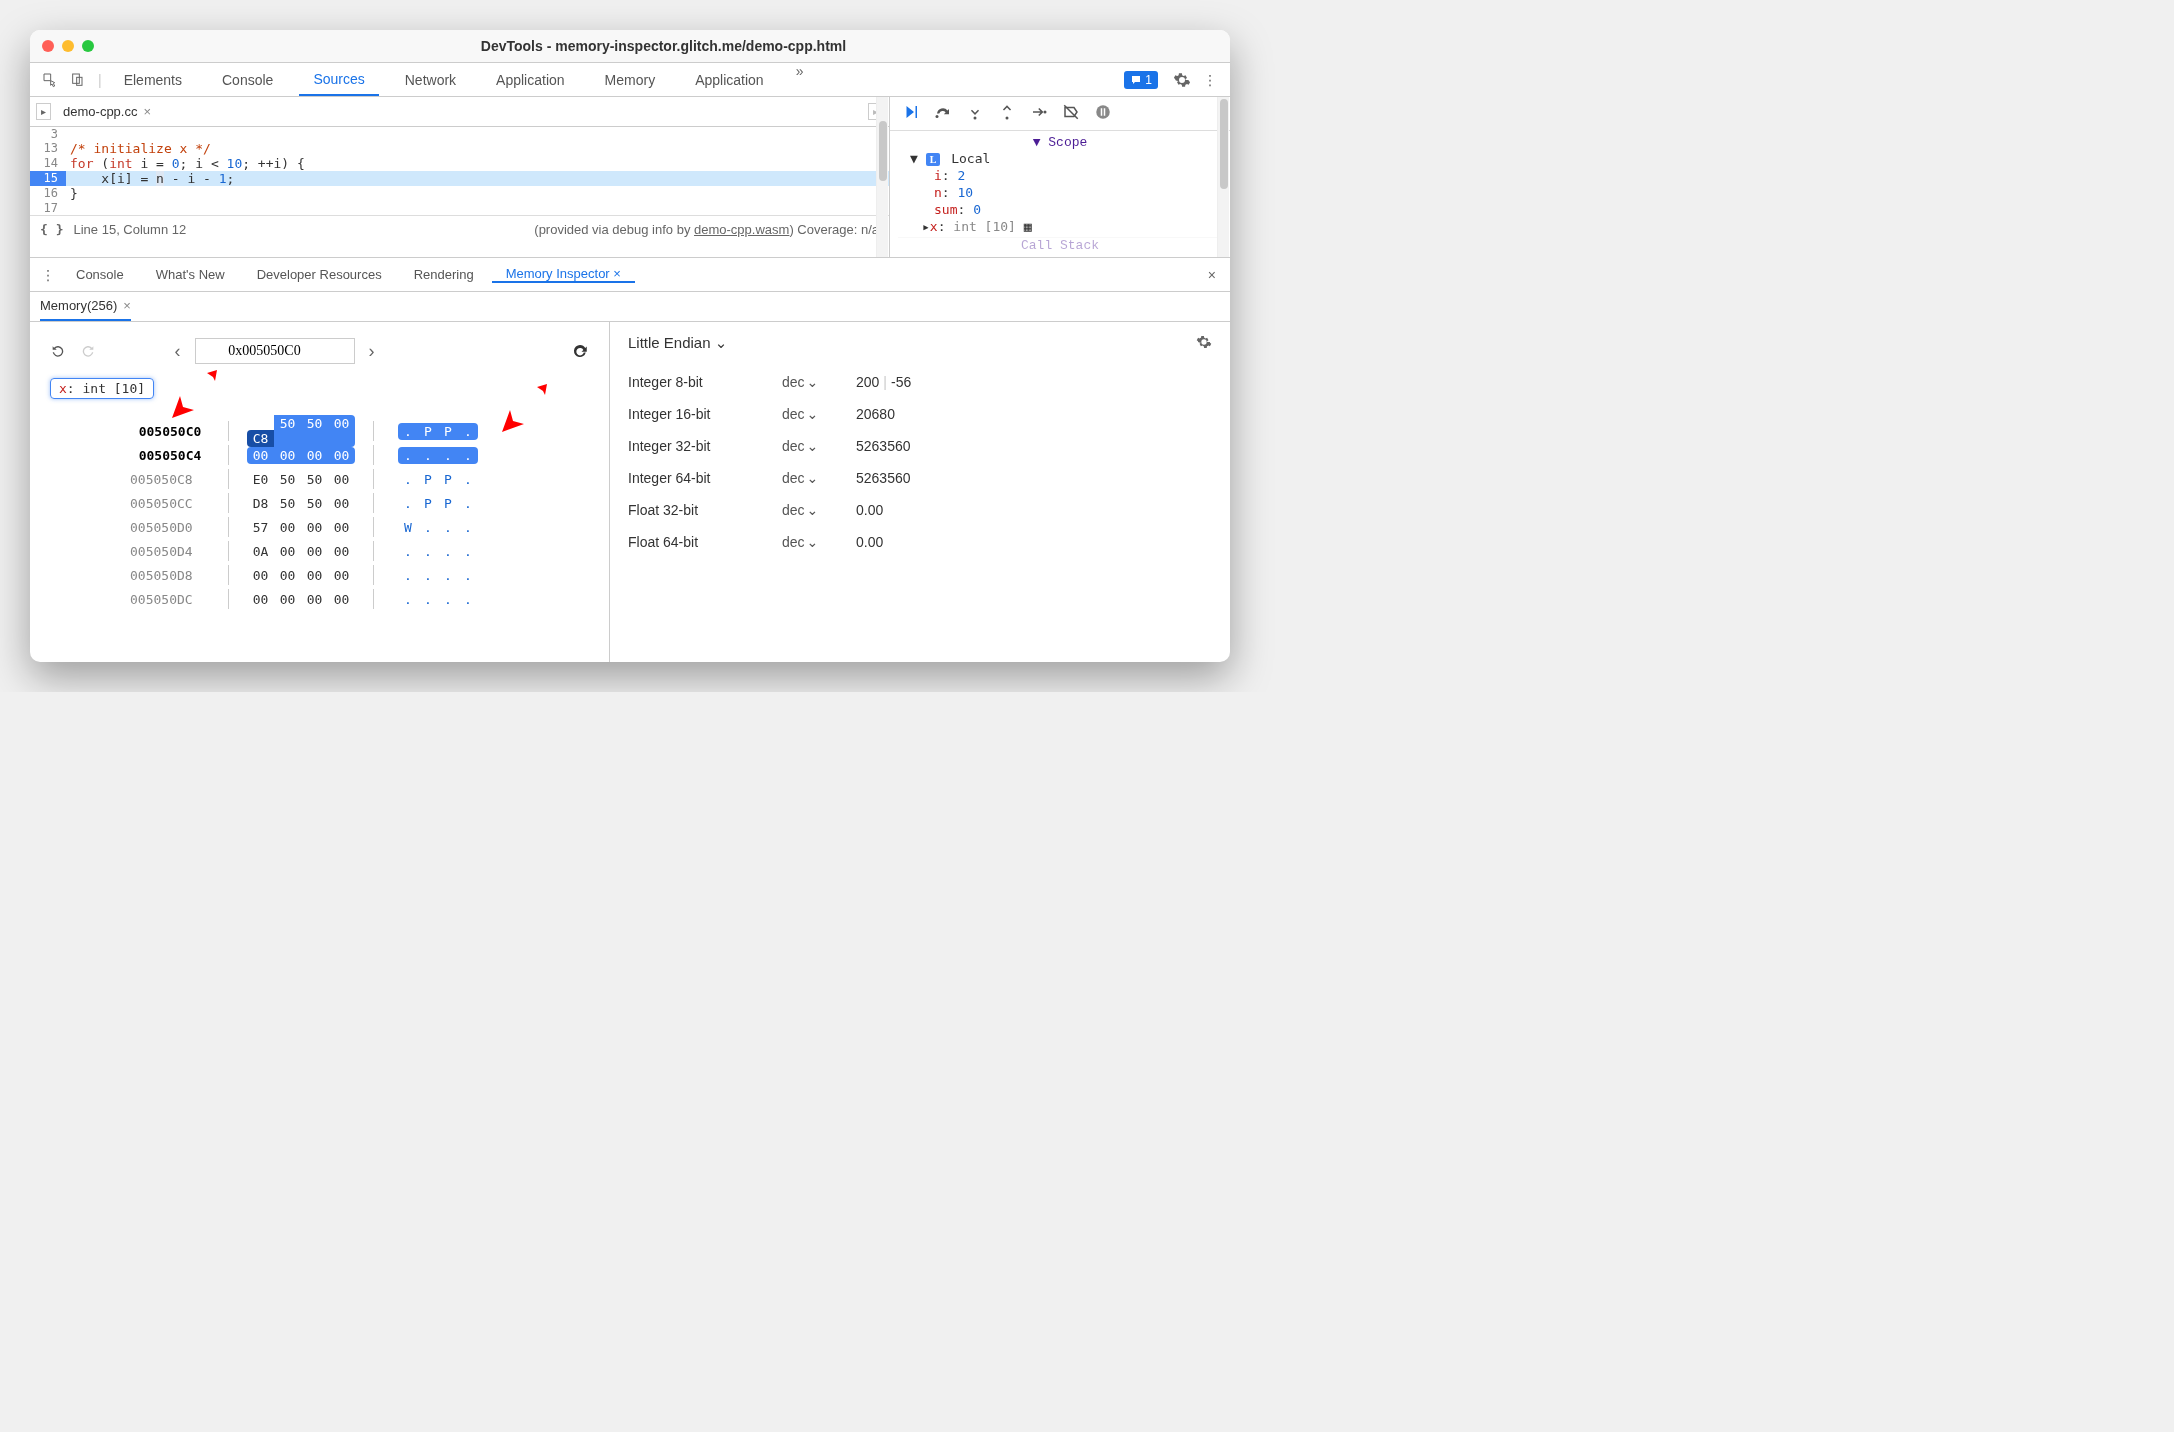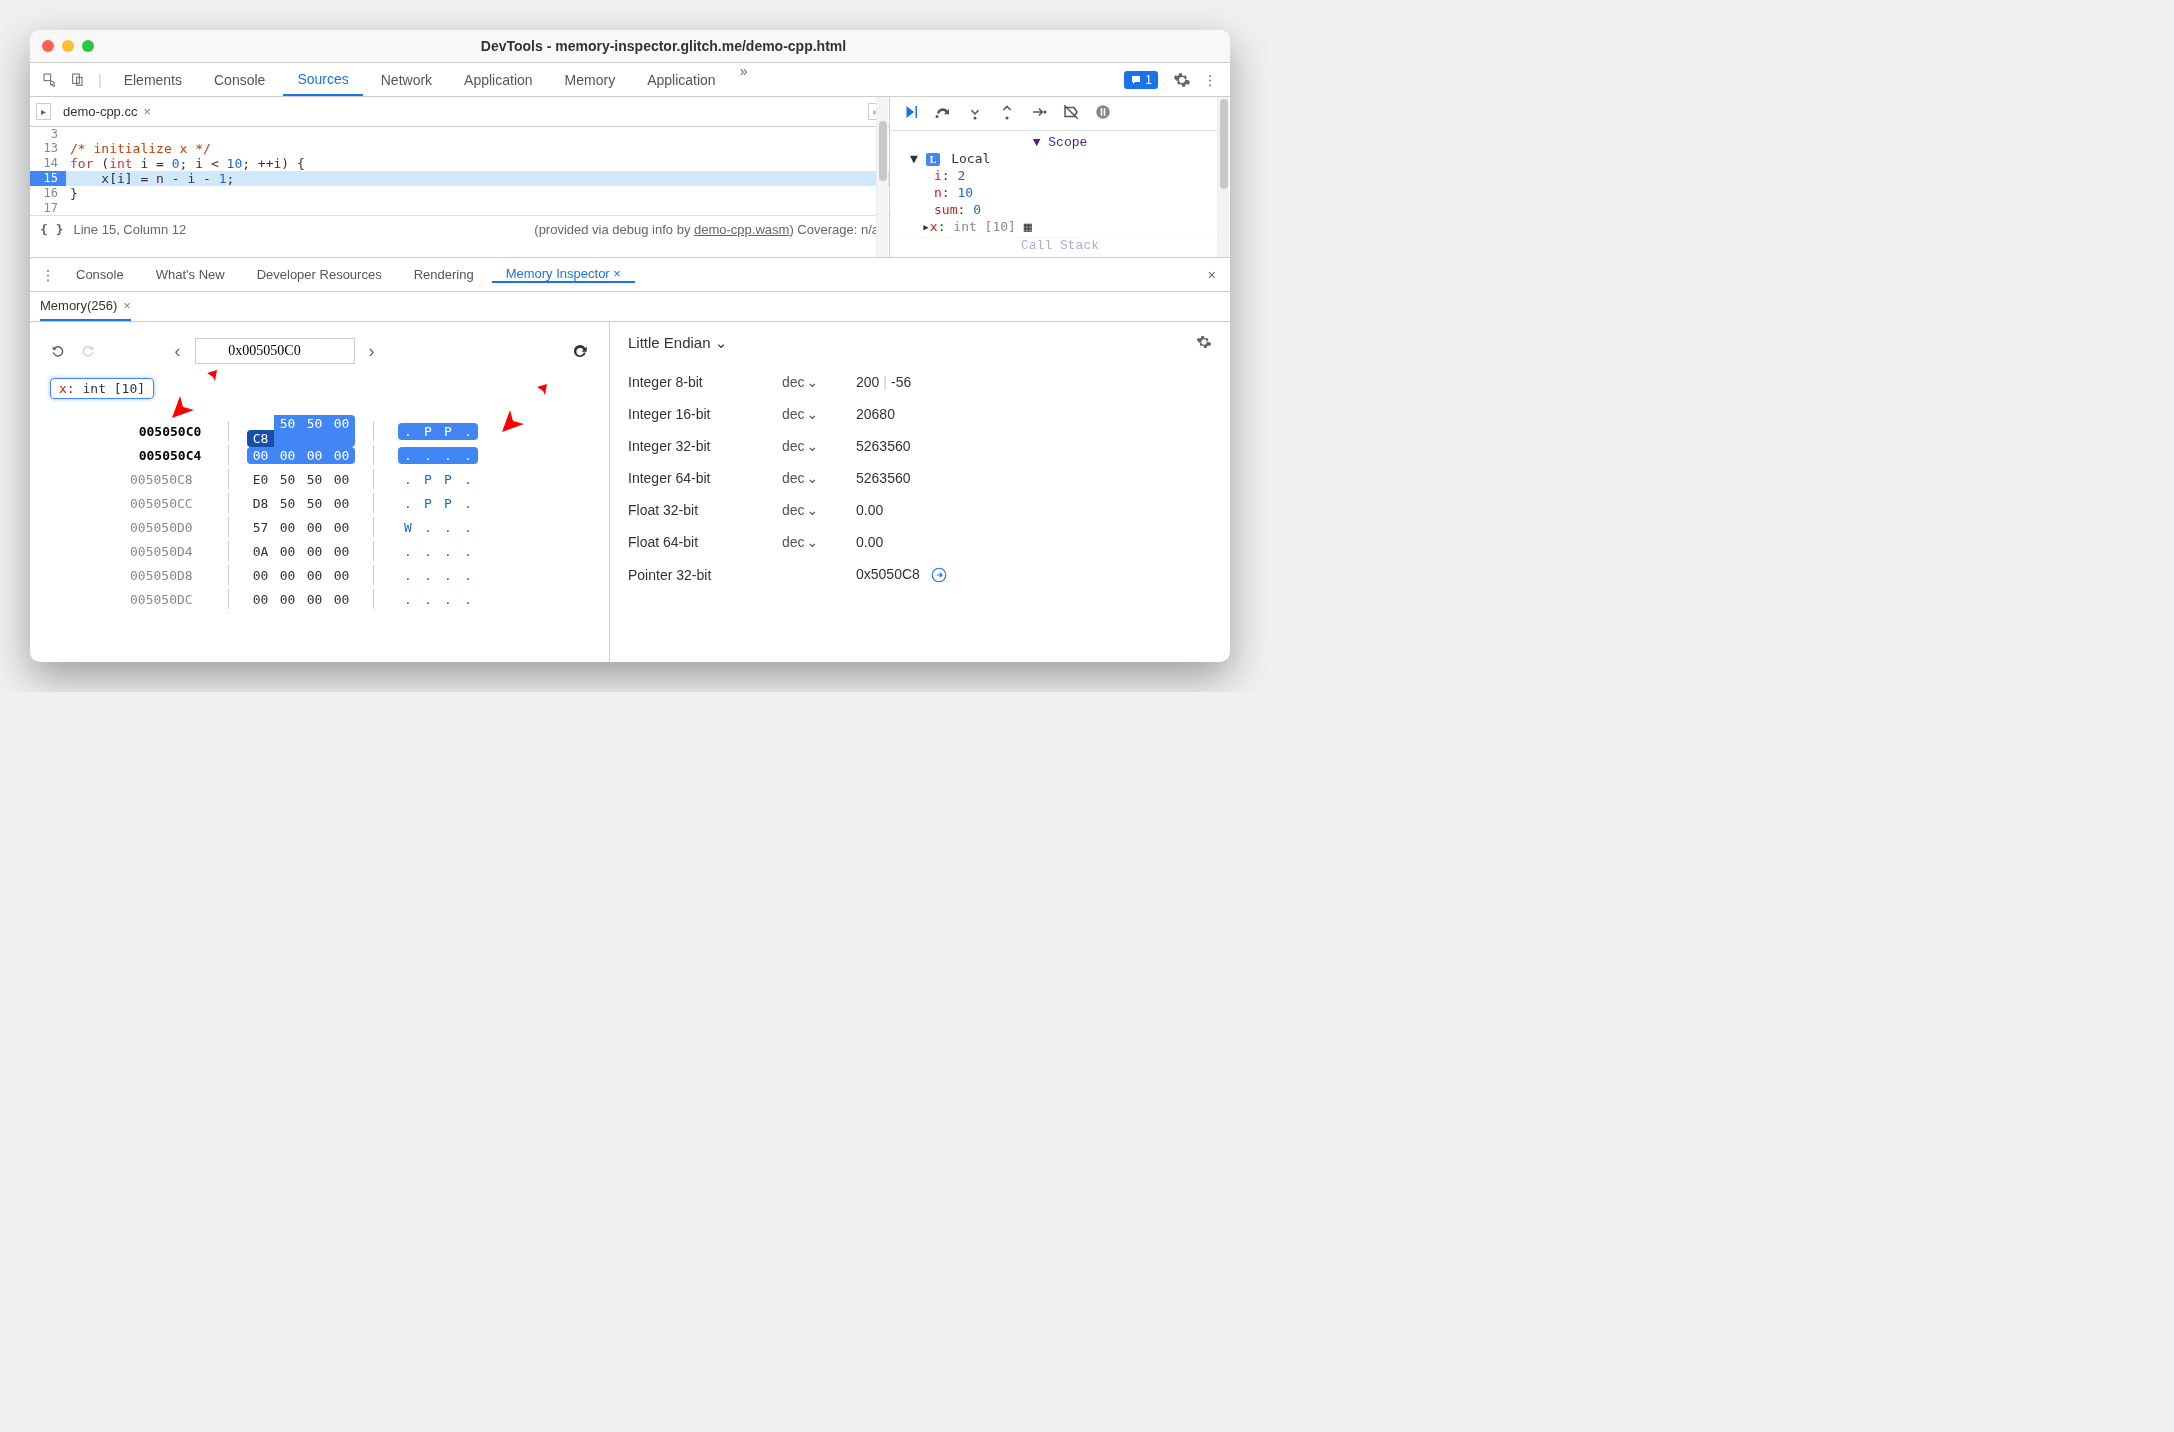--- a/index.html
+++ b/index.html
@@ -34,21 +34,21 @@
     .main-toolbar {
       display: flex;
       align-items: center;
       border-bottom: 1px solid #ccc;
       padding: 0 8px;
       height: 34px;
       gap: 4px;
     }
     .tb-icon { width: 24px; height: 24px; display: flex; align-items: center; justify-content: center; color: #666; }
     .tb-sep { color: #ccc; margin: 0 4px; }
-    .tabs { display: flex; gap: 4px; height: 100%; flex: 1; }
+    .tabs { display: flex; gap: 12px; height: 100%; flex: 1; }
     .tab { padding: 0 14px; color: #555; display: flex; align-items: center; cursor: pointer; font-size: 14px; }
     .tab.active { color: #1a73e8; border-bottom: 2px solid #1a73e8; }
     .chevrons { color: #666; padding: 0 6px; }
     .msg-badge { display: flex; align-items:center; gap: 3px; background: #1a73e8; color: #fff; border-radius: 3px; padding: 2px 6px; font-size: 12px; }
     
     .content-row { display: flex; border-bottom: 1px solid #ccc; }
     .editor-pane { flex: 1; min-width: 0; border-right: 1px solid #ccc; }
     .editor-tabs { display: flex; align-items: center; border-bottom: 1px solid #ccc; height: 30px; padding: 0 6px; gap: 8px; }
     .edtab { display: flex; align-items: center; gap: 6px; font-size: 13px; color: #333; margin-left: 4px; }
     .edtab .x { color: #888; font-size: 13px; }
@@ -505,25 +505,15 @@
       <div class="val-row">
         <span class="val-label">Float 32-bit</span>
         <span class="val-fmt"><span>dec</span> ⌄</span>
         <span class="val-num">0.00</span>
       </div>
       <div class="val-row">
         <span class="val-label">Float 64-bit</span>
         <span class="val-fmt"><span>dec</span> ⌄</span>
         <span class="val-num">0.00</span>
       </div>
-      <div class="val-row">
-        <span class="val-label">Pointer 32-bit</span>
-        <span class="val-fmt"></span>
-        <span class="val-num"><span>0x5050C8</span>
-          <svg class="jump-icon pointer-link" viewBox="0 0 24 24">
-              <circle cx="12" cy="12" r="9" fill="none" stroke="#1a73e8" stroke-width="1.5"></circle>
-              <path d="M9 12h7m-3-3 3 3-3 3" fill="none" stroke="#1a73e8" stroke-width="1.5"></path>
-            </svg>
-        </span>
-      </div>
     </div>
   </div>
 </div>
 
 </body></html>

